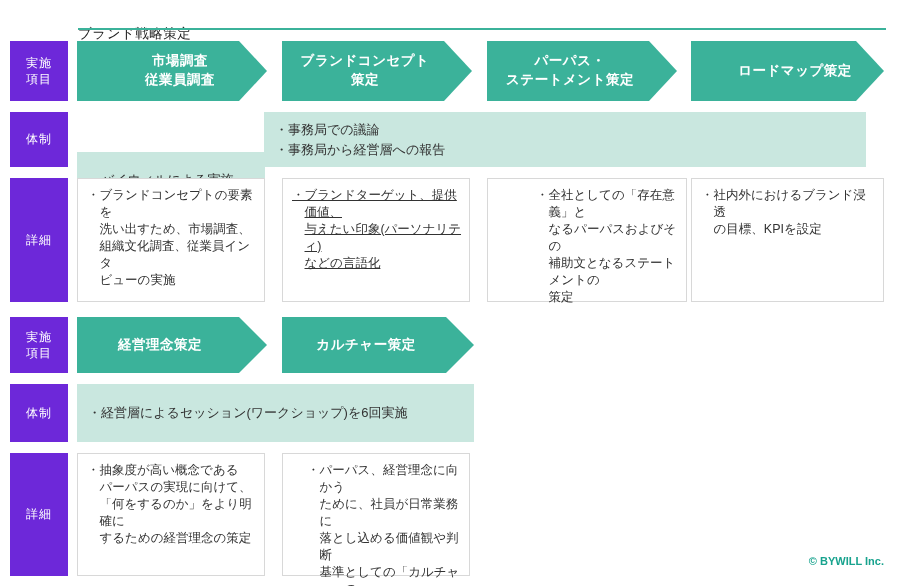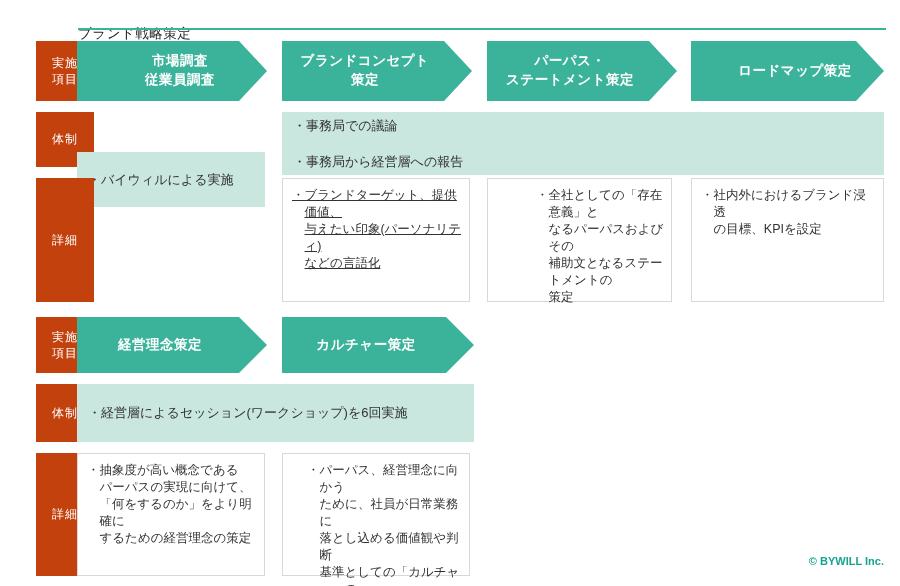--- a/index.html
+++ b/index.html
@@ -5,23 +5,23 @@
   html,body{margin:0;padding:0;background:#ffffff;}
   .canvas{
     position:relative;width:900px;height:586px;background:#ffffff;
     font-family:"Liberation Sans","DejaVu Sans",sans-serif;
     color:#333333;overflow:hidden;
   }
   .abs{position:absolute;box-sizing:border-box;}
   .title{font-size:13.5px;color:#222222;letter-spacing:.5px;}
   .rule{background:#3bb29a;height:2px;}
   .graybox{
-    background:#c2410c;color:#ffffff;font-size:12px;line-height:1.35;
+    background:#6d28d9;color:#ffffff;font-size:12px;line-height:1.35;
     display:flex;align-items:center;justify-content:center;text-align:center;
-    white-space:pre-line;letter-spacing:1px;margin-left:26px;
+    white-space:pre-line;letter-spacing:1px;
   }
   .arrow{
     background:#3bb29a;color:#ffffff;font-weight:bold;font-size:13.5px;line-height:1.4;
     display:flex;align-items:center;justify-content:center;text-align:center;
     white-space:pre-line;padding-right:24px;letter-spacing:.5px;
     clip-path:polygon(0 0, calc(100% - 28px) 0, 100% 50%, calc(100% - 28px) 100%, 0 100%);
   }
   .tealbox{
     background:#c9e7df;font-size:13px;line-height:1.5;
     display:flex;flex-direction:column;justify-content:center;
@@ -49,32 +49,38 @@
   <div class="abs arrow" style="left:282px;top:41px;width:190px;height:60px;">ブランドコンセプト
 策定</div>
   <div class="abs arrow" style="left:487px;top:41px;width:190px;height:60px;">パーパス・
 ステートメント策定</div>
   <div class="abs arrow" style="left:691px;top:41px;width:193px;height:60px;padding-left:39px;">ロードマップ策定</div>
 
   <div class="abs graybox" style="left:10px;top:112px;width:58px;height:55px;">体制</div>
   <div class="abs tealbox" style="left:77px;top:112px;width:188px;height:55px;margin-top:40px;">
     <div class="bullet">・バイウィルによる実施</div>
   </div>
-  <div class="abs tealbox" style="left:282px;top:112px;width:602px;height:63px;justify-content:space-between;">
+  <div class="abs tealbox" style="left:264px;top:112px;width:602px;height:55px;">
     <div class="bullet">・事務局での議論</div>
     <div class="bullet">・事務局から経営層への報告</div>
   </div>
 
   <div class="abs graybox" style="left:10px;top:178px;width:58px;height:124px;">詳細</div>
+  <div class="abs whitebox" style="left:77px;top:178px;width:188px;height:124px;">
+    <div class="bullet">・ブランドコンセプトの要素を
+洗い出すため、市場調査、
+組織文化調査、従業員インタ
+ビューの実施</div>
+  </div>
   <div class="abs whitebox" style="left:282px;top:178px;width:188px;height:124px;text-decoration:underline;">
     <div class="bullet">・ブランドターゲット、提供価値、
 与えたい印象(パーソナリティ)
 などの言語化</div>
   </div>
-  <div class="abs whitebox" style="left:487px;top:178px;width:185px;height:124px;padding-left:48px;">
+  <div class="abs whitebox" style="left:487px;top:178px;width:200px;height:124px;padding-left:48px;">
     <div class="bullet">・全社としての「存在意義」と
 なるパーパスおよびその
 補助文となるステートメントの
 策定</div>
   </div>
   <div class="abs whitebox" style="left:691px;top:178px;width:193px;height:124px;">
     <div class="bullet">・社内外におけるブランド浸透
 の目標、KPIを設定</div>
   </div>
 

